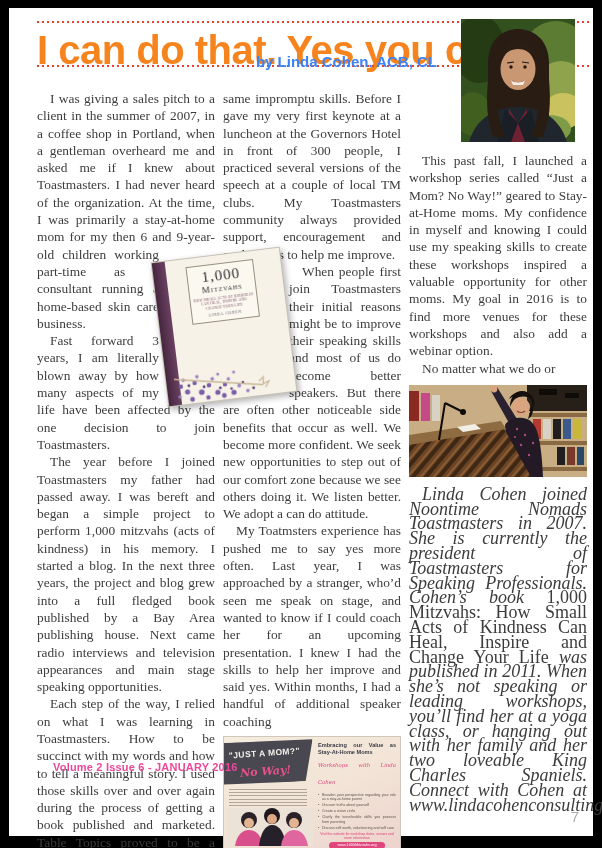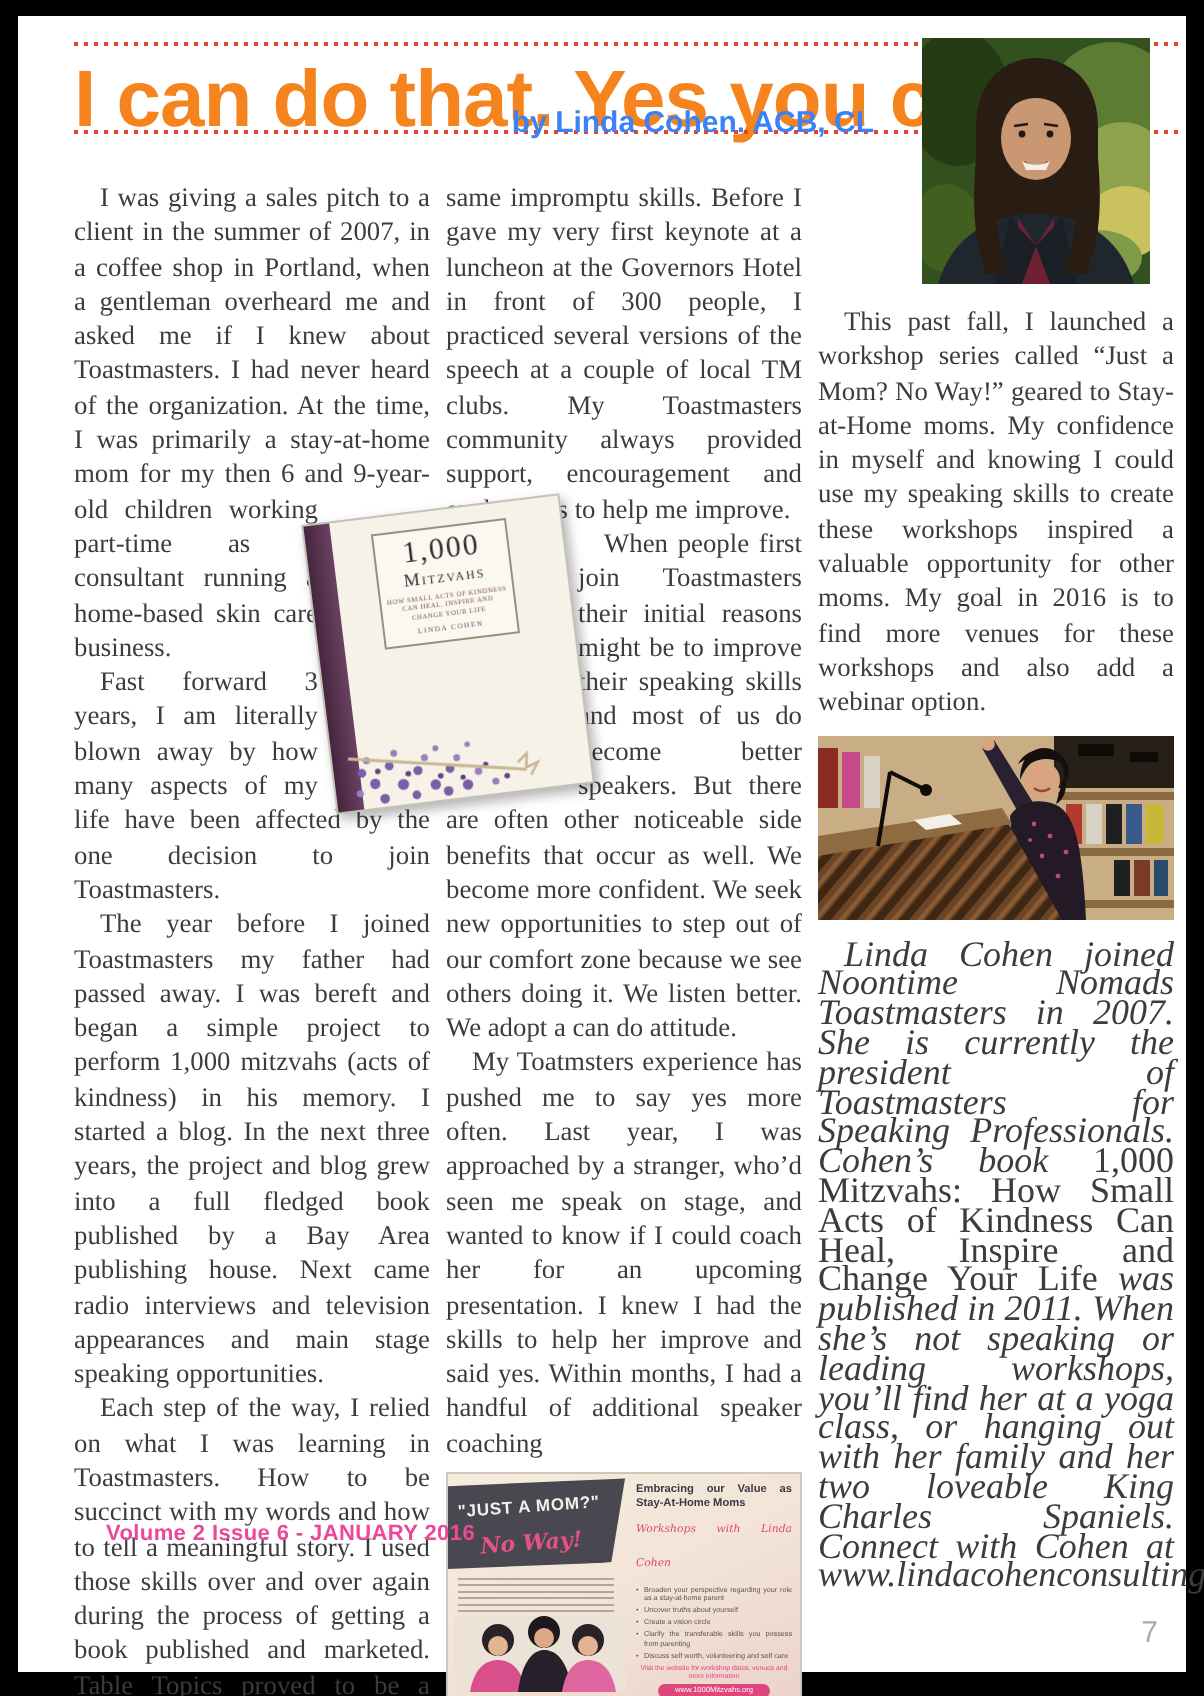--- a/index.html
+++ b/index.html
@@ -216,20 +216,21 @@
           </ul>
           <div class="flyer-note">Visit the website for workshop dates, venues and more information</div>
           <span class="flyer-btn">www.1000Mitzvahs.org</span>
         </div>
       </div>
 
     </div>
 
     <div class="col col3">
       <p>This past fall, I launched a workshop series called “Just a Mom? No Way!” geared to Stay-at-Home moms. My confidence in myself and knowing I could use my speaking skills to create these workshops inspired a valuable opportunity for other moms. My goal in 2016 is to find more venues for these workshops and also add a webinar option.</p>
+      <p>No matter what we do or</p>
 
       <svg class="photo-speaking" viewBox="0 0 178 92" xmlns="http://www.w3.org/2000/svg">
         <rect width="178" height="92" fill="#C9AE85"></rect>
         <rect x="118" y="0" width="60" height="26" fill="#262019"></rect>
         <rect x="130" y="4" width="18" height="6" fill="#0E0B08"></rect>
         <rect x="156" y="8" width="14" height="5" fill="#0E0B08"></rect>
 
         <rect x="120" y="28" width="58" height="4" fill="#8A6A42"></rect>
         <rect x="120" y="56" width="58" height="4" fill="#8A6A42"></rect>
         <rect x="120" y="82" width="58" height="4" fill="#8A6A42"></rect>

